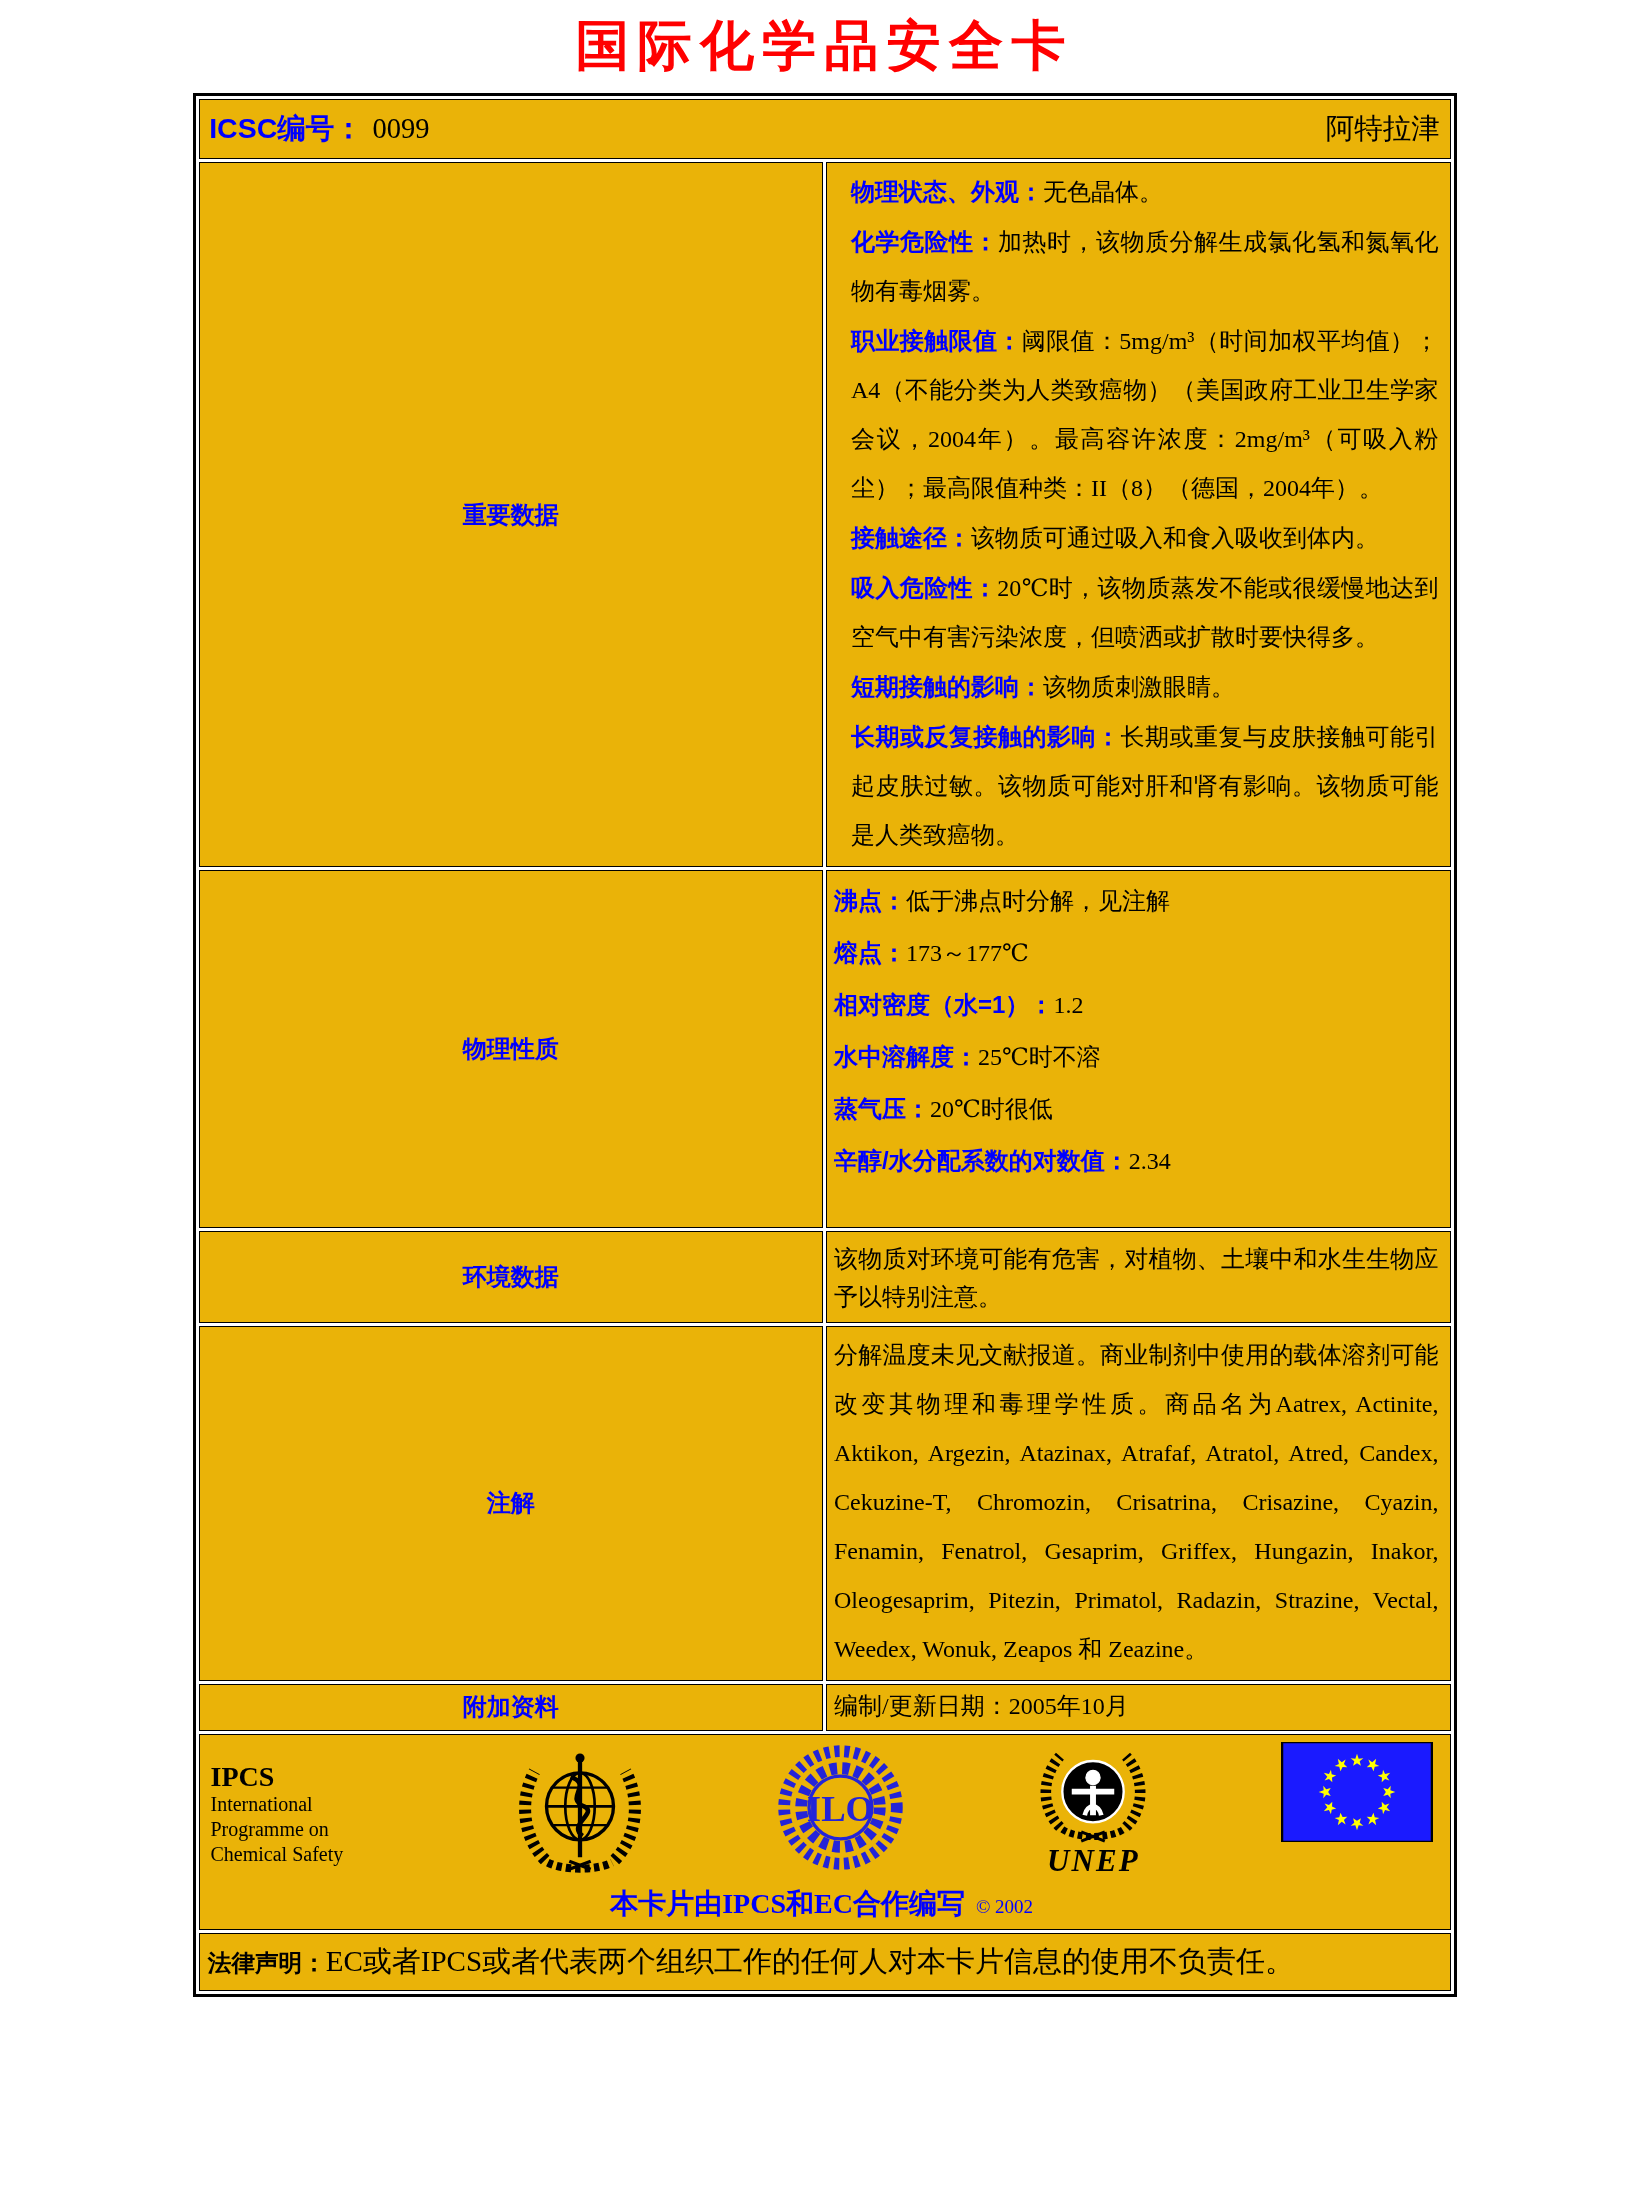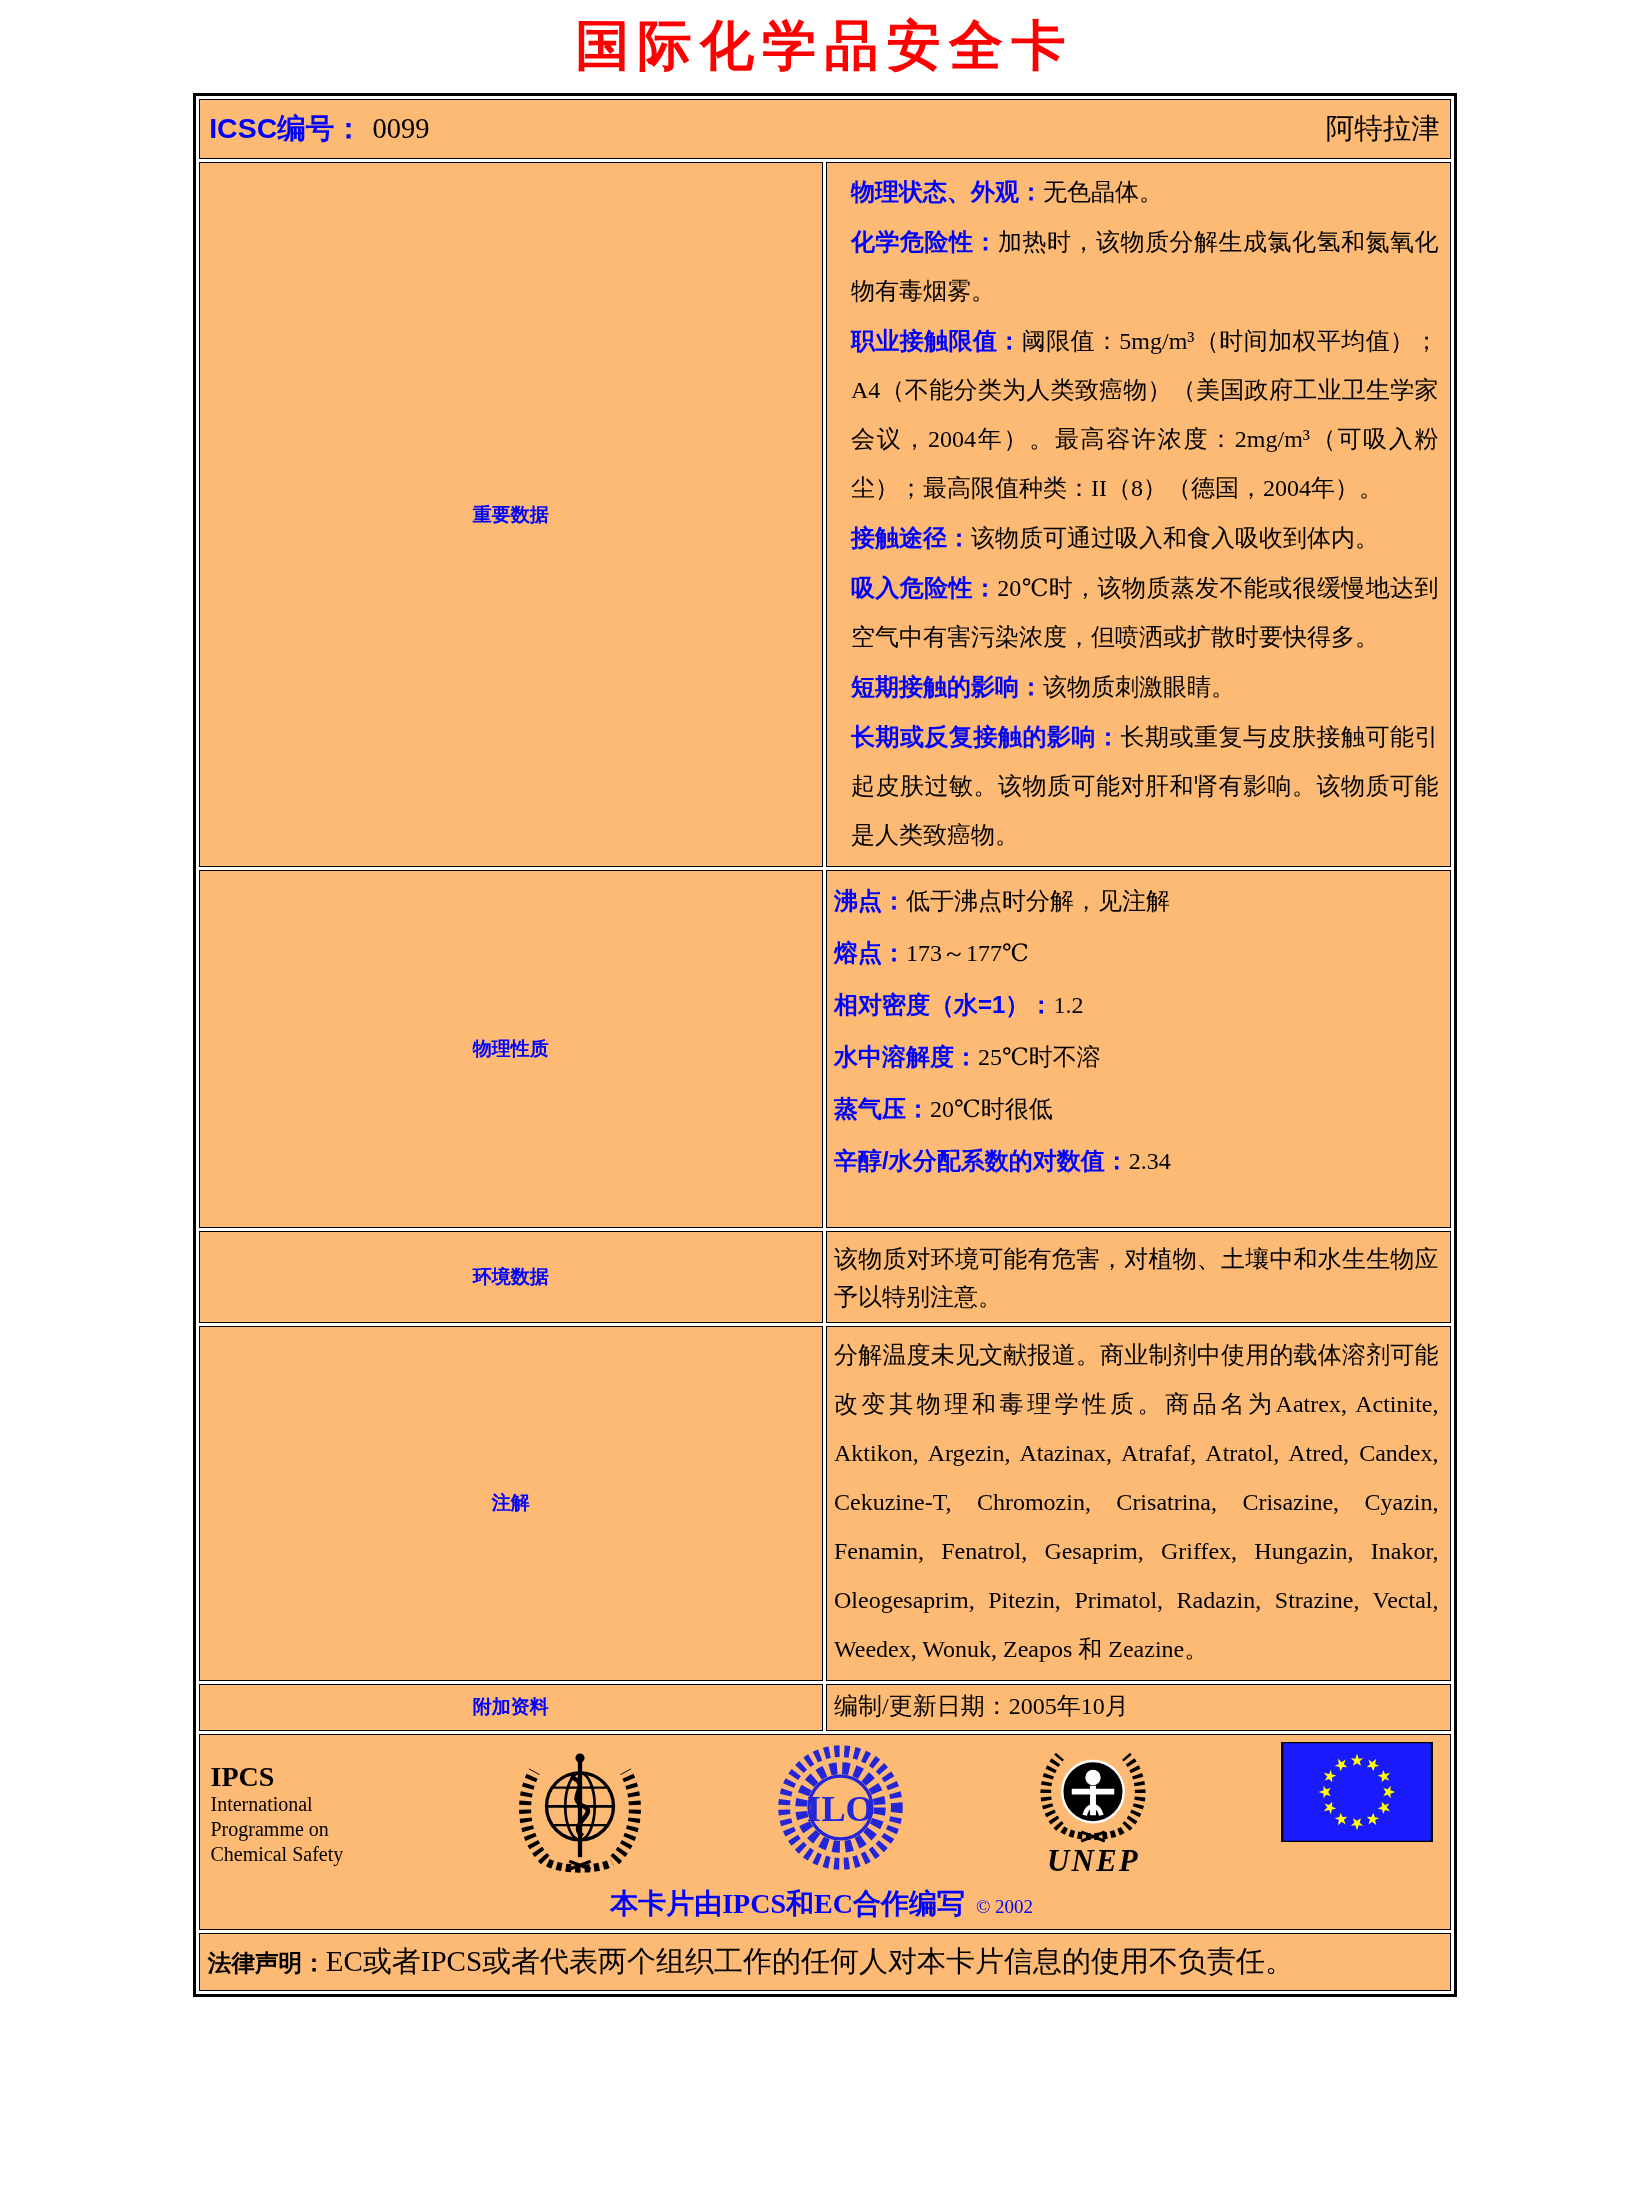--- a/index.html
+++ b/index.html
@@ -20,32 +20,32 @@
     padding-top:12.5px;margin:0 auto 0;text-align:center;
     color:var(--title-red);
     font-family:"Liberation Sans","DejaVu Sans",sans-serif;
     font-weight:bold;font-size:54px;letter-spacing:8.3px;line-height:64px;
   }
   table.card{
     width:1264px;margin:16.7px auto 0;background:#fff;
     border:3.5px solid #000;border-collapse:separate;border-spacing:3.5px;
     table-layout:fixed;
   }
-  table.card td{border:1.4px solid #000;background:#fdba74;}
+  table.card td{border:1.4px solid #000;background:#eab308;}
   td.header-cell{height:60px;vertical-align:middle;padding:4.2px 9.7px;}
   .header-flex{display:flex;align-items:center;justify-content:space-between;}
   .icsc-label{
     color:var(--accent-blue);font-weight:bold;font-size:28.5px;
     font-family:"Liberation Sans","DejaVu Sans",sans-serif;
   }
   .icsc-number{font-size:28.5px;margin-left:9.7px;}
   .chem-name{font-size:28.5px;}
   td.rowlabel{
     width:172px;text-align:center;vertical-align:middle;
-    color:var(--accent-blue);font-weight:bold;font-size:19px;
+    color:var(--accent-blue);font-weight:bold;font-size:24px;
     font-family:Liberation Sans, sans-serif;
     padding:2.8px;
   }
   td.content{vertical-align:top;padding:4.2px 11px 5.6px 7px;font-size:24px;}
   .para{line-height:49px;text-align:justify;}
   .phys .para{line-height:52px;}
   .lbl{
     color:var(--accent-blue);font-weight:bold;
     font-family:"Liberation Sans","DejaVu Sans",sans-serif;
   }

